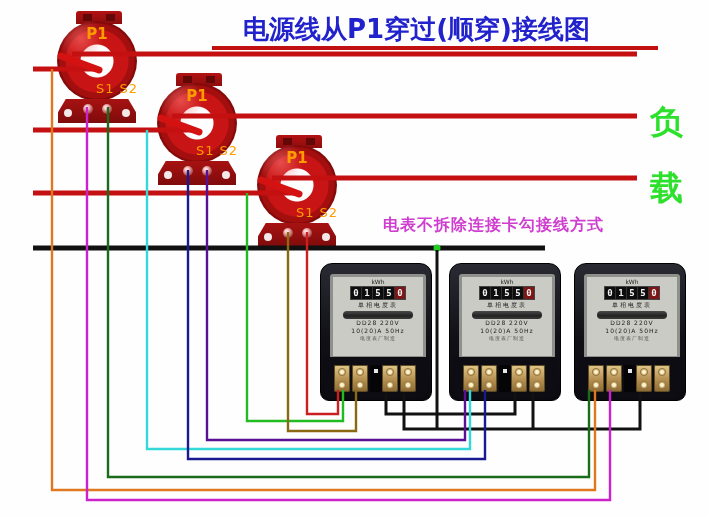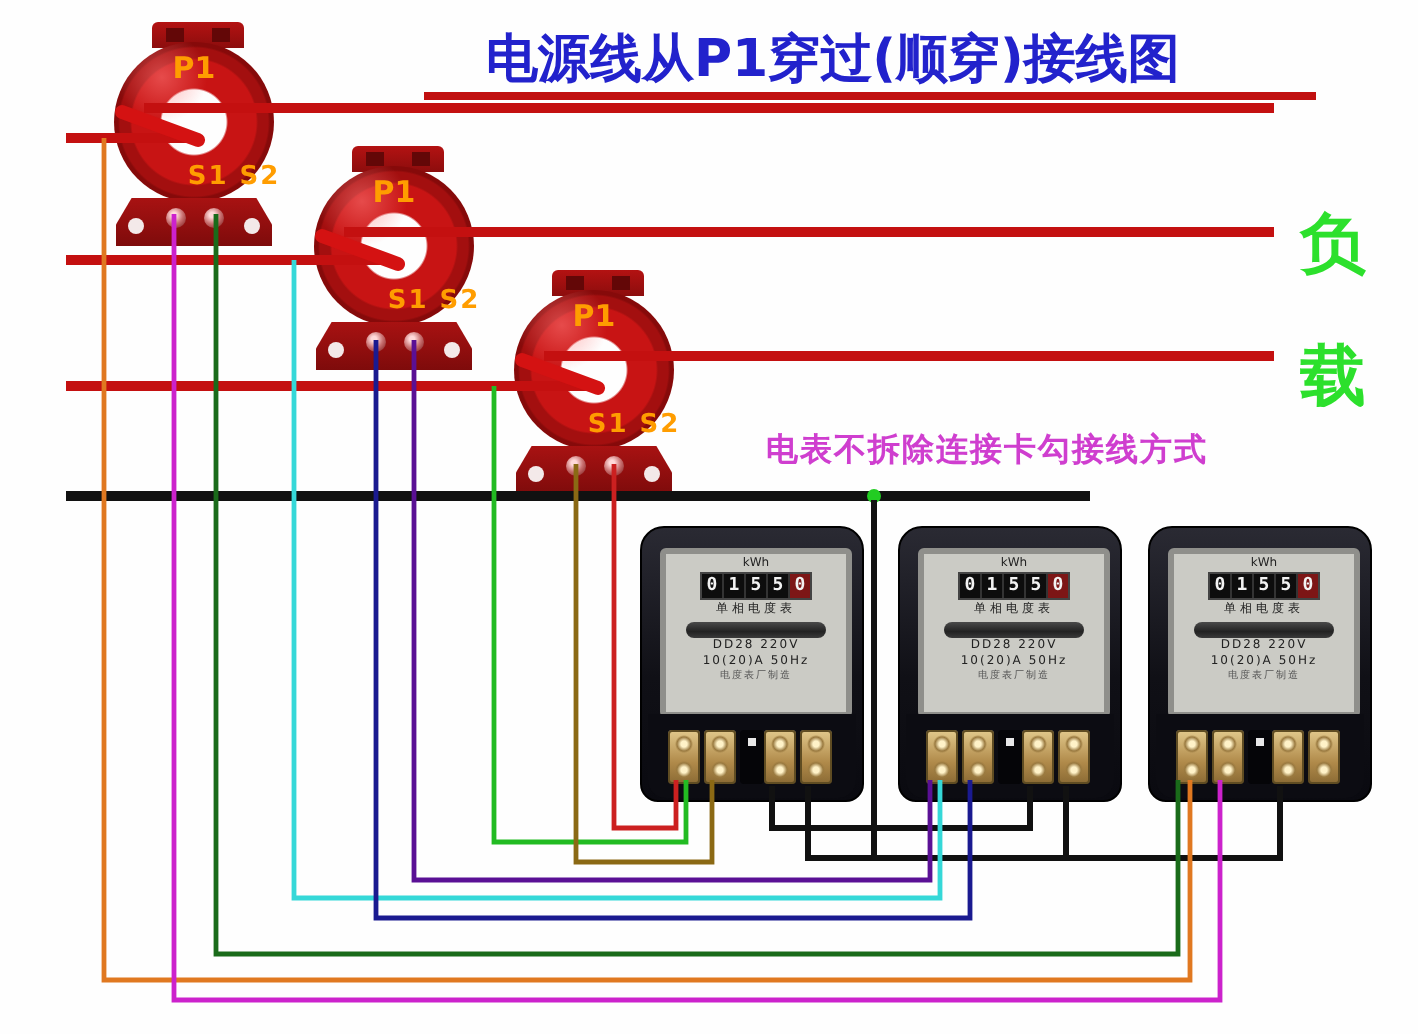--- a/index.html
+++ b/index.html
@@ -21,21 +21,21 @@
   .ct-tab{position:absolute;left:21px;top:0;width:46px;height:13px;border-radius:3px 3px 0 0;
           background:linear-gradient(#b31212,#8c0d0d);}
   .ct-tab::before,.ct-tab::after{content:"";position:absolute;top:3px;width:9px;height:7px;background:#630707;}
   .ct-tab::before{left:7px;} .ct-tab::after{right:7px;}
   .ct-ring{position:absolute;left:2px;top:10px;width:80px;height:80px;border-radius:50%;
     background:
       radial-gradient(circle at 30% 22%, rgba(255,120,120,.55), rgba(255,120,120,0) 27%),
       radial-gradient(circle, rgba(0,0,0,0) 0 16px, #c81414 17px 31px, #a30f0f 32px 37px, #860a0a 38px 40px);}
   .ct-p1{position:absolute;top:14px;left:0;width:100%;text-align:center;font-size:15px;font-weight:bold;
          color:#ff9d00;z-index:2;}
-  .ct-s1s2{position:absolute;top:70px;left:0;width:100%;text-align:center;font-size:13px;font-weight:bold;
+  .ct-s1s2{position:absolute;top:70px;left:0;width:100%;text-align:center;font-size:13px;font-weight:normal;
            color:#ff9d00;z-index:2;letter-spacing:1px;padding-left:20px;}
   .ct-feet{position:absolute;left:3px;top:88px;width:78px;height:24px;
            background:linear-gradient(#a81212,#7e0b0b);
            clip-path:polygon(10% 0,90% 0,100% 55%,100% 100%,0 100%,0 55%);}
   .ct-hole{position:absolute;width:8px;height:8px;border-radius:50%;background:#f3e9e9;top:10px;}
   .ct-hole.l{left:6px;} .ct-hole.r{right:6px;}
   .ct-screw{position:absolute;width:10px;height:10px;border-radius:50%;top:5px;
             background:radial-gradient(circle at 40% 35%, #ffd9d9 15%, #c87070 50%, #852020 90%);}
   .ct1{left:55px;top:11px;} .ct2{left:155px;top:73px;} .ct3{left:255px;top:135px;}
   

